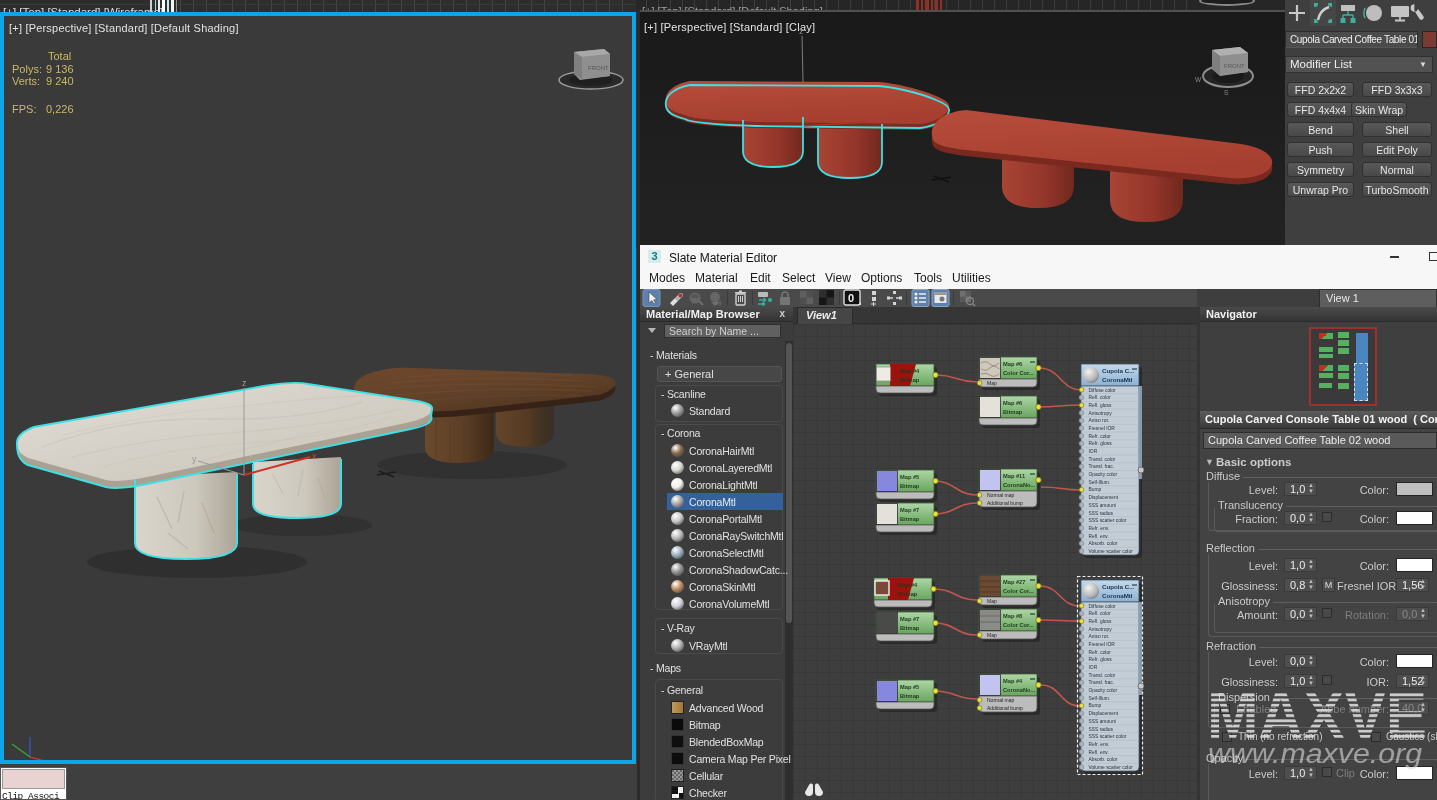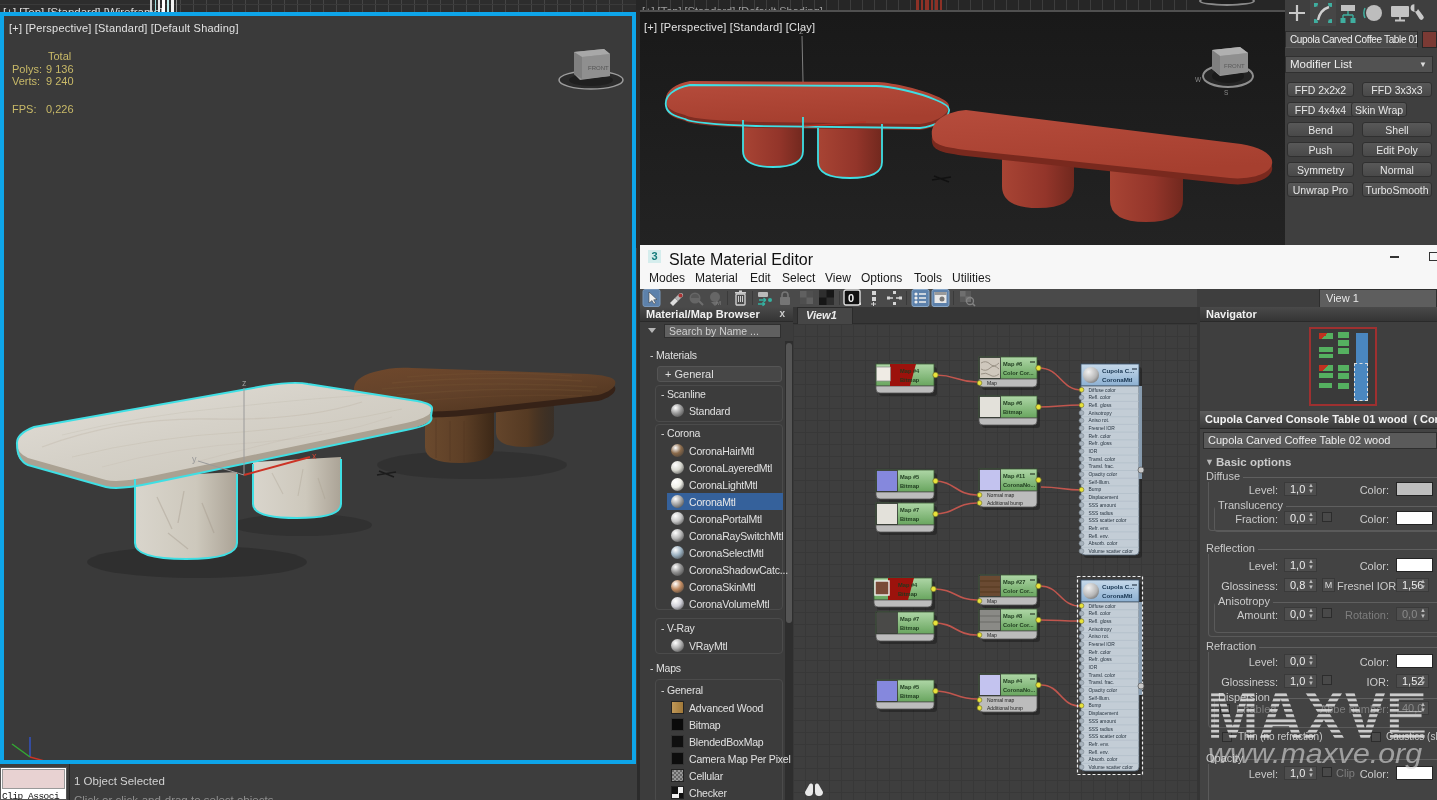--- a/index.html
+++ b/index.html
@@ -291,34 +291,29 @@
 <div class="btn" style="left:66px;top:102px;width:56px;height:15px;line-height:14px">Skin Wrap</div>
 <div class="btn" style="left:2px;top:122px;width:67px;height:15px;line-height:14px">Bend</div>
 <div class="btn" style="left:77px;top:122px;width:70px;height:15px;line-height:14px">Shell</div>
 <div class="btn" style="left:2px;top:142px;width:67px;height:15px;line-height:14px">Push</div>
 <div class="btn" style="left:77px;top:142px;width:70px;height:15px;line-height:14px">Edit Poly</div>
 <div class="btn" style="left:2px;top:162px;width:67px;height:15px;line-height:14px">Symmetry</div>
 <div class="btn" style="left:77px;top:162px;width:70px;height:15px;line-height:14px">Normal</div>
 <div class="btn" style="left:2px;top:182px;width:67px;height:15px;line-height:14px">Unwrap Pro</div>
 <div class="btn" style="left:77px;top:182px;width:70px;height:15px;line-height:14px">TurboSmooth</div>
 </div>
-<div class="abs" style="left:0;top:764px;width:637px;height:36px;background:#3d3d3d">
-<div class="abs" style="left:69px;top:0;width:1px;height:36px;background:#262626"></div>
-<div class="abs" style="left:74px;top:11px;color:#d2d2d2;font-size:11.5px">1 Object Selected</div>
-<div class="abs" style="left:74px;top:30px;color:#8f8f8f;font-size:11.5px">Click or click-and-drag to select objects</div>
-</div>
 <div class="abs" style="left:0;top:767px;width:67px;height:33px;background:#ffffff;border:1px solid #555">
 <div class="abs" style="left:1px;top:1px;width:63px;height:20px;background:#e8d2d2;border:1px solid #999"></div>
 <div class="abs" style="left:1px;top:23px;color:#111;font-size:9.5px;font-family:'Liberation Mono',monospace;letter-spacing:-0.5px">Clip Associ</div>
 </div>
 <div class="abs" style="left:637px;top:245px;width:800px;height:555px;background:#434343;overflow:hidden" id="editor">
 <div class="abs" style="left:0;top:0;width:3px;height:555px;background:#2b2b2b"></div>
 <div class="abs" style="left:3px;top:0;width:797px;height:44px;background:#f7f7f7">
 <div class="abs" style="left:8px;top:5px;width:13px;height:13px;background:#d5eded;color:#127b7b;font-size:11px;font-weight:bold;text-align:center;line-height:13px">3</div>
-<div class="abs" style="left:29px;top:6px;color:#111;font-size:16px">Slate Material Editor</div>
+<div class="abs" style="left:29px;top:6px;color:#111;font-size:12px">Slate Material Editor</div>
 <div class="abs" style="left:750px;top:11px;width:9px;height:2px;background:#333"></div>
 <div class="abs" style="left:789px;top:7px;width:9px;height:9px;border:1.5px solid #333"></div>
 <div class="abs" style="left:9px;top:26px;color:#1a1a1a;font-size:12px">Modes</div>
 <div class="abs" style="left:55px;top:26px;color:#1a1a1a;font-size:12px">Material</div>
 <div class="abs" style="left:110px;top:26px;color:#1a1a1a;font-size:12px">Edit</div>
 <div class="abs" style="left:142px;top:26px;color:#1a1a1a;font-size:12px">Select</div>
 <div class="abs" style="left:185px;top:26px;color:#1a1a1a;font-size:12px">View</div>
 <div class="abs" style="left:221px;top:26px;color:#1a1a1a;font-size:12px">Options</div>
 <div class="abs" style="left:274px;top:26px;color:#1a1a1a;font-size:12px">Tools</div>
 <div class="abs" style="left:312px;top:26px;color:#1a1a1a;font-size:12px">Utilities</div>

